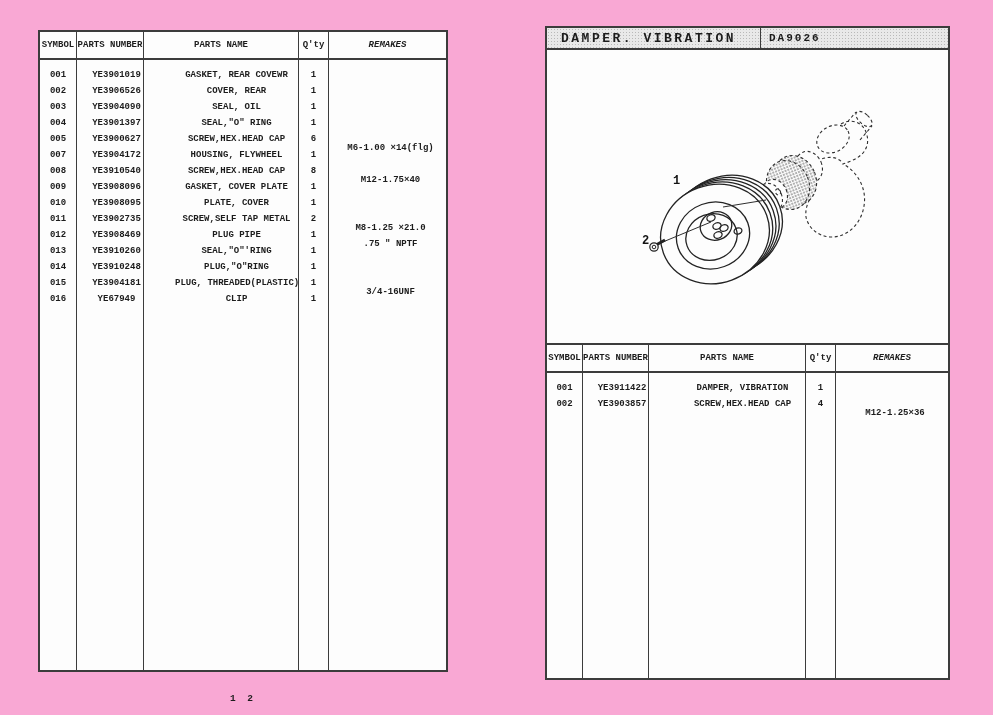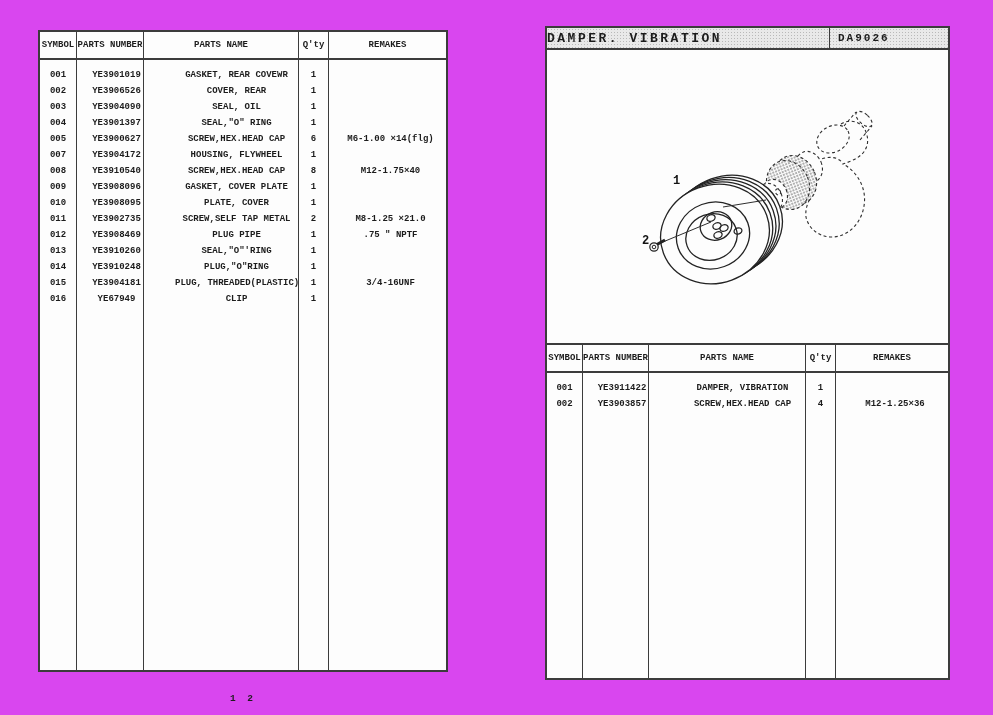--- a/index.html
+++ b/index.html
@@ -1,52 +1,52 @@
 <!DOCTYPE html>
 <html><head>
 <meta charset="utf-8">
 <style>
   html,body { margin:0; padding:0; background:#ffffff; }
   .canvas {
     position:relative; width:993px; height:715px;
-    background:#d946ef; overflow:hidden;
+    background:#f9a8d4; overflow:hidden;
     font-family:"Liberation Mono", "DejaVu Sans Mono", monospace;
     color:#1c1c1c;
   }
   
   .ptable {
     position:absolute; display:flex; flex-direction:column;
     border:2px solid #3c3c3c; box-sizing:border-box; background:#fdfdfd;
   }
   .thead { display:grid; border-bottom:2px solid #3c3c3c; height:26px; }
   .hcell {
     border-right:1.4px solid #3c3c3c;
     display:flex; align-items:center; justify-content:center;
     font-size:9px; font-weight:bold; white-space:pre;
   }
-  .hcell:last-child { border-right:none; }
+  .hcell:last-child { border-right:none;font-style:italic; }
   .tbody { flex:1; display:grid;border-radius:23px; }
   .tcol { border-right:1.4px solid #3c3c3c; padding-top:7px; box-sizing:border-box; overflow:hidden;text-align:center; }
-  .tcol:last-child { border-right:none; }
+  .tcol:last-child { border-right:none;margin-top:9px; }
   .cell { height:16px; line-height:16px; font-size:9px; font-weight:bold; white-space:pre; }
   .a-center { text-align:center; }
   .a-pn { padding-left:13px; }
   .a-name { padding-left:6px;margin-left:25px; }
   .a-rem { padding-left:6px; }
   
   .hdr-bar {
     position:absolute; left:545px; top:26px; width:405px; height:24px;
     box-sizing:border-box; border:2px solid #3c3c3c; display:flex;
     background-color:#e9e9e9;
     background-image:radial-gradient(circle, #b9b9b9 0.6px, rgba(0,0,0,0) 0.7px);
     background-size:3px 3px;
   }
   .hdr-title {
-    width:283px; border-right:1.6px solid #3c3c3c; box-sizing:border-box;
-    display:flex; align-items:center; 
+    width:214px; border-right:1.6px solid #3c3c3c; box-sizing:border-box;
+    display:flex; align-items:center; padding-left:14px;
     font-size:13px; font-weight:bold; letter-spacing:2.5px; white-space:pre;
   }
   .hdr-code {
     flex:1; display:flex; align-items:center; padding-left:8px;
     font-size:11px; font-weight:bold; letter-spacing:2px; white-space:pre;
   }
   .fig-box {
     position:absolute; left:545px; top:50px; width:405px; height:293px;
     box-sizing:border-box;
     border-left:2px solid #3c3c3c; border-right:2px solid #3c3c3c;

